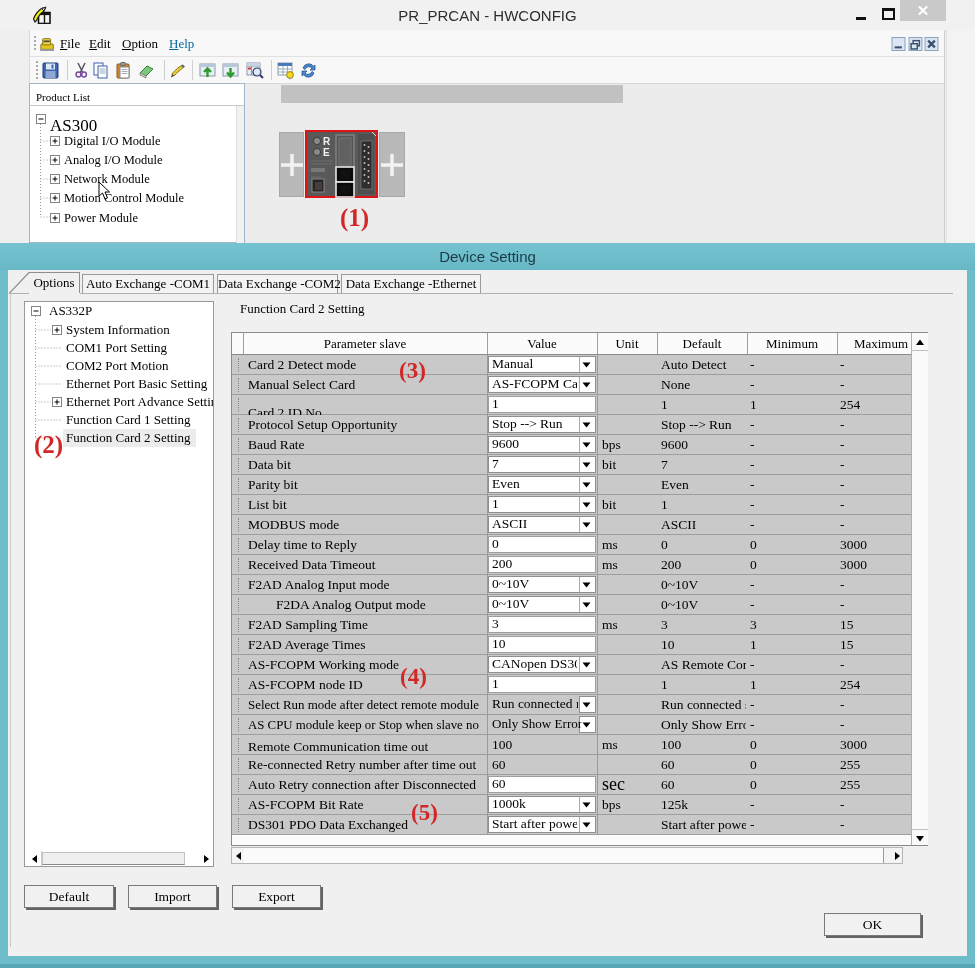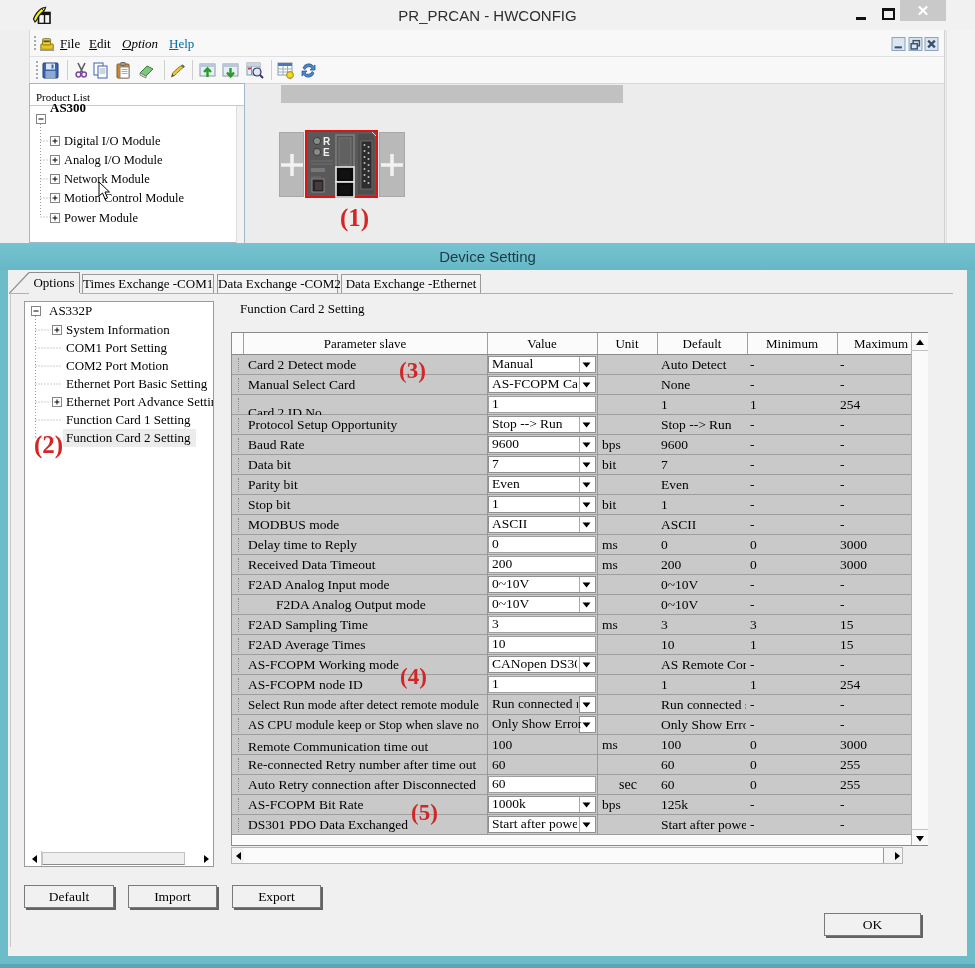--- a/index.html
+++ b/index.html
@@ -29,21 +29,21 @@
 <div class="a" style="left:30px;top:30px;width:914px;height:27px;background:#f8f8f8;border-bottom:1px solid #e0e0e0;"></div>
 <div class="a" style="left:34px;top:36px;width:2px;height:16px;background:repeating-linear-gradient(#aaa 0 2px,transparent 2px 4px);"></div>
 <svg class="a" style="left:39px;top:36px" width="17" height="16" viewBox="0 0 19 18">
 <rect x="2" y="9" width="14" height="6" rx="1" fill="#e8c520" stroke="#7a6a10" stroke-width="1"></rect>
 <rect x="4" y="3" width="9" height="7" rx="1" fill="#f0d43a" stroke="#7a6a10" stroke-width="1"></rect>
 <rect x="5" y="5" width="7" height="2" fill="#4a4a4a"></rect>
 <rect x="1" y="14.5" width="16" height="2.5" rx="1" fill="#9a9a9a"></rect>
 </svg>
 <div class="a ser" style="left:60px;top:31px;width:60px;height:26px;font-size:13px;line-height:26px;color:#000;"><u>F</u>ile</div>
 <div class="a ser" style="left:89px;top:31px;width:60px;height:26px;font-size:13px;line-height:26px;color:#000;"><u>E</u>dit</div>
-<div class="a ser" style="left:122px;top:31px;width:60px;height:26px;font-size:13px;line-height:26px;color:#000;font-style:italic;"><u>O</u>ption</div>
+<div class="a ser" style="left:122px;top:31px;width:60px;height:26px;font-size:13px;line-height:26px;color:#000;"><u>O</u>ption</div>
 <div class="a ser" style="left:169px;top:31px;width:60px;height:26px;font-size:13px;line-height:26px;color:#0369a1;"><u>H</u>elp</div>
 <svg class="a" style="left:891px;top:37px" width="15" height="14" viewBox="0 0 13.5 13.5">
     <rect x="0.5" y="0.5" width="12.5" height="12.5" fill="#dce6f2" stroke="#8ea3bd"></rect>
     <rect x="3" y="9" width="7" height="2" fill="#39506e"></rect>
   </svg>
 <svg class="a" style="left:908px;top:37px" width="15" height="14" viewBox="0 0 13.5 13.5">
     <rect x="0.5" y="0.5" width="12.5" height="12.5" fill="#dce6f2" stroke="#8ea3bd"></rect>
     <rect x="4.5" y="3.5" width="6" height="5" fill="none" stroke="#39506e" stroke-width="1.4"></rect>
     <rect x="2.5" y="6.5" width="6" height="5" fill="#dce6f2" stroke="#39506e" stroke-width="1.4"></rect>
   </svg>
@@ -165,21 +165,21 @@
 <path d="M67 2 l4 4" stroke="#ddd" stroke-width="1"></path>
 </svg>
 <div class="a" style="left:29px;top:83px;width:216px;height:160px;background:#fff;border:1px solid #9fb6cc;"></div>
 <div class="a ser" style="left:36px;top:88px;width:160px;height:17px;font-size:11px;line-height:18px;color:#000;">Product List</div>
 <div class="a" style="left:30px;top:105px;width:214px;height:1px;background:#c9c9c9;"></div>
 <div class="a" style="left:236px;top:106px;width:8px;height:137px;background:#f2f2f2;border-left:1px solid #dcdcdc;"></div>
 <svg class="a" style="left:36px;top:114px" width="10" height="10" viewBox="0 0 10 10">
     <rect x="0.5" y="0.5" width="9" height="9" fill="#fff" stroke="#848484"></rect>
     <path d="M2.5 5 H7.5" stroke="#000"></path>
   </svg>
-<div class="a ser" style="left:50px;top:100px;width:80px;height:16px;font-size:13px;line-height:16px;font-weight:bold;">AS300</div>
+<div class="a ser" style="left:50px;top:118px;width:80px;height:16px;font-size:17px;line-height:16px;">AS300</div>
 <svg class="a" style="left:50px;top:136px" width="10" height="10" viewBox="0 0 10 10">
     <rect x="0.5" y="0.5" width="9" height="9" fill="#fff" stroke="#848484"></rect>
     <path d="M2.5 5 H7.5" stroke="#000"></path>
     <path d="M5 2.5 V7.5" stroke="#000"></path>
   </svg>
 <div class="a ser" style="left:64px;top:133px;width:170px;height:16px;font-size:12.5px;line-height:16px;">Digital I/O Module</div>
 <svg class="a" style="left:50px;top:155px" width="10" height="10" viewBox="0 0 10 10">
     <rect x="0.5" y="0.5" width="9" height="9" fill="#fff" stroke="#848484"></rect>
     <path d="M2.5 5 H7.5" stroke="#000"></path>
     <path d="M5 2.5 V7.5" stroke="#000"></path>
@@ -217,21 +217,21 @@
 <path d="M1 1 L1 15 L4.5 12 L7 18 L9.5 17 L7 11 L11.5 11 Z" fill="#fff" stroke="#000" stroke-width="1"></path>
 </svg>
 <div class="a red" style="left:340px;top:204px;width:60px;height:30px;font-size:25px;">(1)</div>
 <div class="a" style="left:0px;top:243px;width:975px;height:725px;background:#6cbcca;"></div>
 <div class="a sans" style="left:0px;top:243px;width:975px;height:27px;background:linear-gradient(#75c3d0,#67b8c7);font-size:15px;color:#1d3a45;text-align:center;line-height:28px;">Device Setting</div>
 <div class="a" style="left:0px;top:964px;width:975px;height:4px;background:#58a7b6;"></div>
 <div class="a" style="left:8px;top:270px;width:959px;height:686px;background:#f0f0f0;"></div>
 <div class="a" style="left:10px;top:293px;width:943px;height:1px;background:#b0b0b0;"></div>
 <div class="a" style="left:10px;top:293px;width:1px;height:654px;background:#c9c9c9;"></div>
 <div class="a ser" style="left:29px;top:272px;width:51px;height:21px;background:#f0f0f0;border:1px solid #8e8e8e;border-bottom:none;border-left:none;font-size:13px;text-align:center;line-height:20px;white-space:nowrap;z-index:3;">Options</div>
-<div class="a ser" style="left:82px;top:274px;width:132px;height:19px;background:#f3f3f3;border:1px solid #9a9a9a;border-bottom:none;font-size:13px;text-align:center;line-height:18px;white-space:nowrap;z-index:2;">Times Exchange -COM1</div>
+<div class="a ser" style="left:82px;top:274px;width:132px;height:19px;background:#f3f3f3;border:1px solid #9a9a9a;border-bottom:none;font-size:13px;text-align:center;line-height:18px;white-space:nowrap;z-index:2;">Auto Exchange -COM1</div>
 <div class="a ser" style="left:217px;top:274px;width:121px;height:19px;background:#f3f3f3;border:1px solid #9a9a9a;border-bottom:none;font-size:13px;text-align:center;line-height:18px;white-space:nowrap;z-index:2;">Data Exchange -COM2</div>
 <div class="a ser" style="left:341px;top:274px;width:140px;height:19px;background:#f3f3f3;border:1px solid #9a9a9a;border-bottom:none;font-size:13px;text-align:center;line-height:18px;white-space:nowrap;z-index:2;">Data Exchange -Ethernet</div>
 <svg class="a" style="left:9px;top:271px;z-index:4" width="22" height="23" viewBox="0 0 22 23">
     <path d="M1 22 L21 2 L21 22 Z" fill="#f0f0f0" stroke="none"></path>
     <path d="M0 22.5 L20 1.5" stroke="#8e8e8e" stroke-width="1.2" fill="none"></path>
   </svg>
 <div class="a" style="left:29px;top:293px;width:51px;height:2px;background:#f0f0f0;z-index:3;"></div>
 <div class="a" style="left:24px;top:301px;width:190px;height:566px;background:#fff;border:1px solid #9a9a9a;"></div>
 <svg class="a" style="left:31px;top:306px" width="10" height="10" viewBox="0 0 10 10">
     <rect x="0.5" y="0.5" width="9" height="9" fill="#fff" stroke="#848484"></rect>
@@ -392,21 +392,21 @@
 <svg class="a" style="left:580px;top:478px;z-index:2" width="13" height="13" viewBox="0 0 13 13">
     <path d="M2.5 4.5 L10.5 4.5 L6.5 9.5 Z" fill="#000"></path>
   </svg>
 <div class="a" style="left:579px;top:477px;width:1px;height:15px;background:#aaa;z-index:2;"></div>
 <div class="a ser" style="left:661px;top:475px;width:85px;height:19px;font-size:13.5px;line-height:19px;white-space:nowrap;overflow:hidden;">Even</div>
 <div class="a ser" style="left:750px;top:475px;width:60px;height:19px;font-size:13.5px;line-height:19px;">-</div>
 <div class="a ser" style="left:840px;top:475px;width:60px;height:19px;font-size:13.5px;line-height:19px;">-</div>
 <div class="a" style="left:232px;top:495px;width:679px;height:19px;background:#c9c9c9;"></div>
 <div class="a" style="left:232px;top:514px;width:679px;height:1px;background:#9e9e9e;"></div>
 <div class="a" style="left:238px;top:498px;width:1px;height:14px;border-left:1px dotted #8a8a8a;"></div>
-<div class="a ser" style="left:248px;top:495px;width:239px;height:19px;font-size:13.5px;line-height:19px;white-space:nowrap;overflow:hidden;">Stop bit</div>
+<div class="a ser" style="left:248px;top:495px;width:239px;height:19px;font-size:13.5px;line-height:19px;white-space:nowrap;overflow:hidden;">List bit</div>
 <div class="a" style="left:487px;top:495px;width:1px;height:20px;background:#9a9a9a;"></div>
 <div class="a" style="left:597px;top:495px;width:1px;height:20px;background:#9a9a9a;"></div>
 <div class="a" style="left:488px;top:496px;width:108px;height:17px;background:#fff;border:1px solid #8f8f8f;"></div>
 <div class="a ser" style="left:492px;top:496px;width:85px;height:17px;font-size:13.5px;line-height:16px;white-space:nowrap;overflow:hidden;z-index:2;">1</div>
 <svg class="a" style="left:580px;top:498px;z-index:2" width="13" height="13" viewBox="0 0 13 13">
     <path d="M2.5 4.5 L10.5 4.5 L6.5 9.5 Z" fill="#000"></path>
   </svg>
 <div class="a" style="left:579px;top:497px;width:1px;height:15px;background:#aaa;z-index:2;"></div>
 <div class="a ser" style="left:602px;top:495px;width:52px;height:19px;font-size:13.5px;line-height:19px;">bit</div>
 <div class="a ser" style="left:661px;top:495px;width:85px;height:19px;font-size:13.5px;line-height:19px;white-space:nowrap;overflow:hidden;">1</div>
@@ -580,21 +580,21 @@
 <div class="a ser" style="left:750px;top:755px;width:60px;height:19px;font-size:13.5px;line-height:19px;">0</div>
 <div class="a ser" style="left:840px;top:755px;width:60px;height:19px;font-size:13.5px;line-height:19px;">255</div>
 <div class="a" style="left:232px;top:775px;width:679px;height:19px;background:#c9c9c9;"></div>
 <div class="a" style="left:232px;top:794px;width:679px;height:1px;background:#9e9e9e;"></div>
 <div class="a" style="left:238px;top:778px;width:1px;height:14px;border-left:1px dotted #8a8a8a;"></div>
 <div class="a ser" style="left:248px;top:775px;width:239px;height:19px;font-size:13.5px;line-height:19px;white-space:nowrap;overflow:hidden;">Auto Retry connection after Disconnected</div>
 <div class="a" style="left:487px;top:775px;width:1px;height:20px;background:#9a9a9a;"></div>
 <div class="a" style="left:597px;top:775px;width:1px;height:20px;background:#9a9a9a;"></div>
 <div class="a" style="left:488px;top:776px;width:108px;height:17px;background:#fff;border:1px solid #9f9f9f;"></div>
 <div class="a ser" style="left:492px;top:776px;width:100px;height:17px;font-size:13.5px;line-height:16px;z-index:2;">60</div>
-<div class="a ser" style="left:602px;top:775px;width:52px;height:19px;font-size:14px;line-height:19px;text-align:center;">sec</div>
+<div class="a ser" style="left:602px;top:775px;width:52px;height:19px;font-size:18px;line-height:19px;">sec</div>
 <div class="a ser" style="left:661px;top:775px;width:85px;height:19px;font-size:13.5px;line-height:19px;white-space:nowrap;overflow:hidden;">60</div>
 <div class="a ser" style="left:750px;top:775px;width:60px;height:19px;font-size:13.5px;line-height:19px;">0</div>
 <div class="a ser" style="left:840px;top:775px;width:60px;height:19px;font-size:13.5px;line-height:19px;">255</div>
 <div class="a" style="left:232px;top:795px;width:679px;height:19px;background:#c9c9c9;"></div>
 <div class="a" style="left:232px;top:814px;width:679px;height:1px;background:#9e9e9e;"></div>
 <div class="a" style="left:238px;top:798px;width:1px;height:14px;border-left:1px dotted #8a8a8a;"></div>
 <div class="a ser" style="left:248px;top:795px;width:239px;height:19px;font-size:13.5px;line-height:19px;white-space:nowrap;overflow:hidden;">AS-FCOPM Bit Rate</div>
 <div class="a" style="left:487px;top:795px;width:1px;height:20px;background:#9a9a9a;"></div>
 <div class="a" style="left:597px;top:795px;width:1px;height:20px;background:#9a9a9a;"></div>
 <div class="a" style="left:488px;top:796px;width:108px;height:17px;background:#fff;border:1px solid #8f8f8f;"></div>

